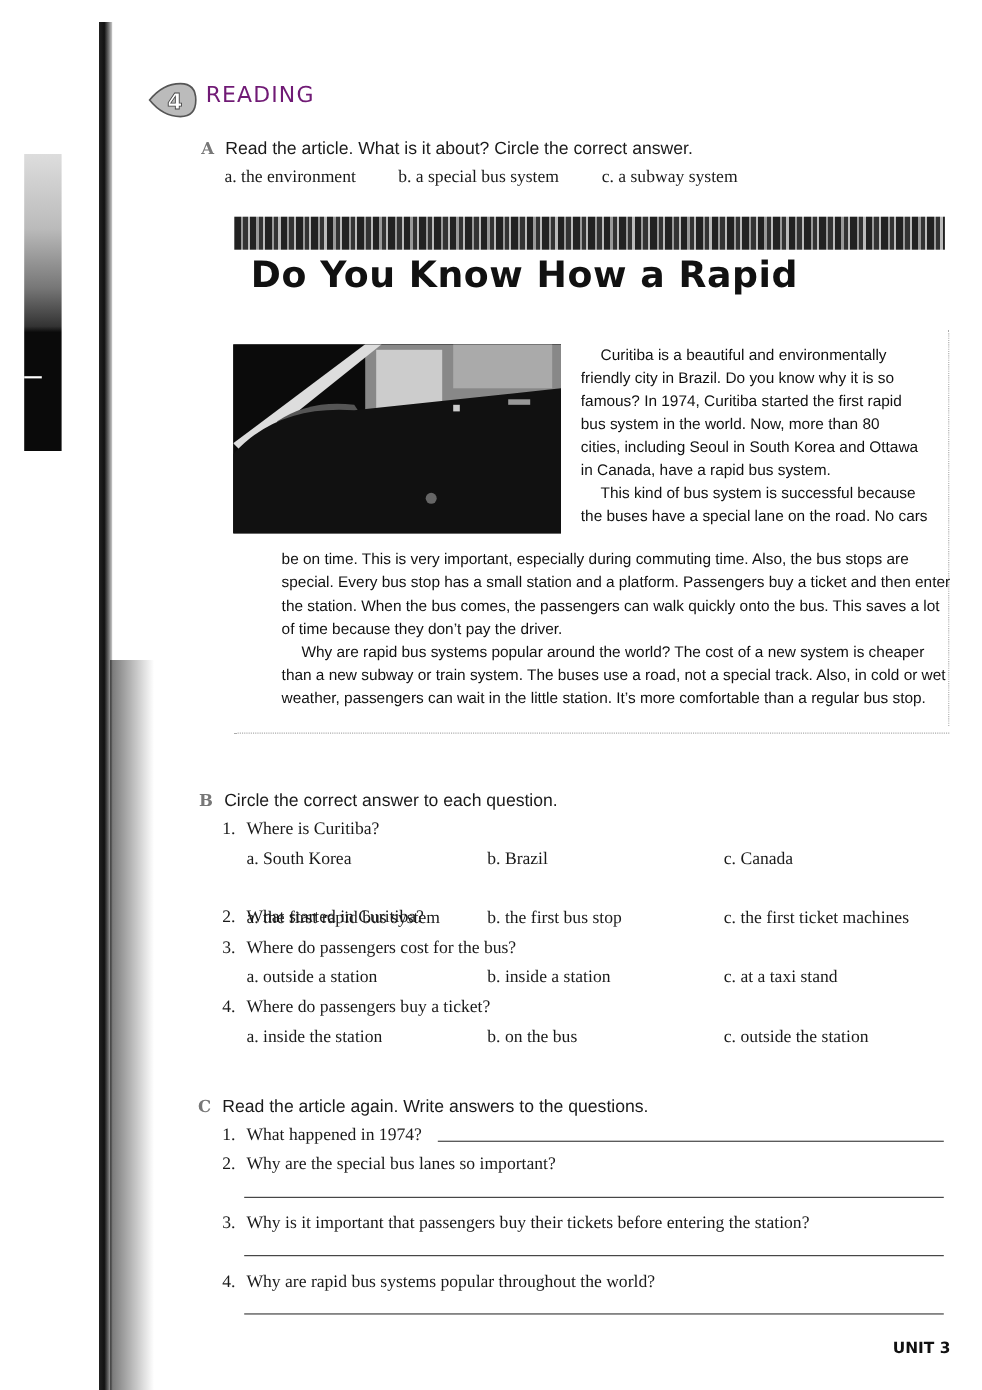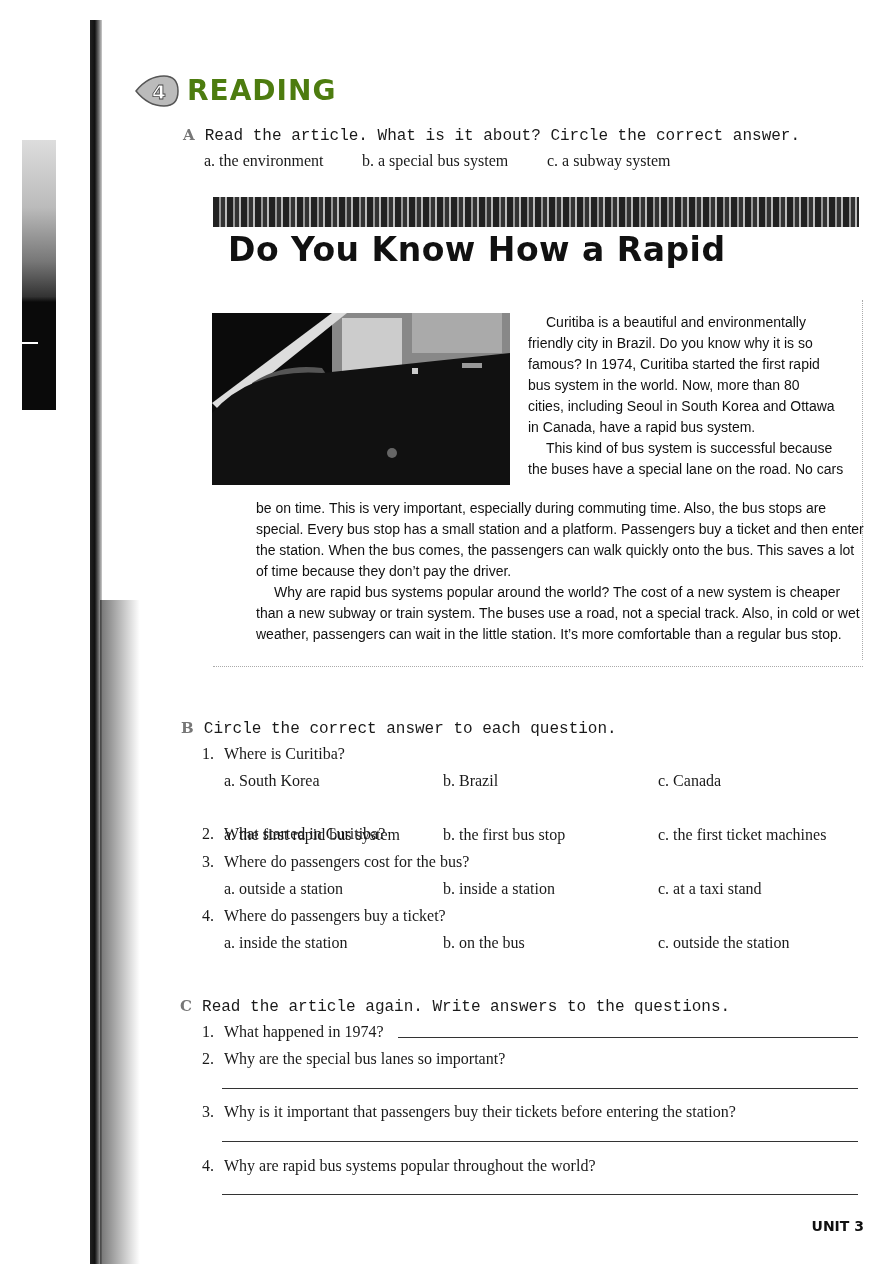--- a/index.html
+++ b/index.html
@@ -5,24 +5,24 @@
   html, body { margin:0; padding:0; }
   body { width:893px; height:1264px; background:#fff; position:relative; overflow:hidden; font-family:"DejaVu Serif", serif; color:#1a1a1a; }
   .abs { position:absolute; }
   
   .spine { left:90px; top:20px; width:12px; height:1244px; background:linear-gradient(to right,#222 0,#111 40%,#666 70%,#ccc 100%); }
   .spine-shadow { left:100px; top:600px; width:40px; height:664px; background:linear-gradient(to right,rgba(0,0,0,0.55),rgba(0,0,0,0)); }
   .thumb { left:22px; top:140px; width:34px; height:270px; background:linear-gradient(to bottom,#ddd 0,#bbb 25%,#777 45%,#333 58%,#0a0a0a 60%,#0a0a0a 100%); }
   .thumb-mark { left:22px; top:342px; width:16px; height:2px; background:#fff; }
 
   .section-badge { left:134px; top:74px; width:46px; height:34px; }
-  .reading-title { left:187px; top:74px; font-family:"DejaVu Sans", sans-serif; font-weight:bold; font-size:28px; letter-spacing:1px; color:#4d7c0f; }
+  .reading-title { left:187px; top:74px; font-family:"DejaVu Sans", sans-serif; font-weight:normal; font-size:20px; letter-spacing:1px; color:#701a75; }
 
   .letter { font-family:"DejaVu Serif", serif; font-size:15px; color:#777; font-weight:bold; }
-  .instr { font-size:14px; font-family:Liberation Mono, monospace; font-size:16px; }
+  .instr { font-size:14px; font-family:Liberation Sans, sans-serif; font-size:16px; }
   .opt { font-family:"Liberation Serif", serif; font-size:16px; }
 
   .header-bar { left:213px; top:197px; width:646px; height:30px;
     background:repeating-linear-gradient(90deg,#222 0 6px,#999 6px 8px,#333 8px 12px,#bbb 12px 14px); }
   .article-title { left:228px; top:230px; font-family:"DejaVu Sans", sans-serif; font-weight:bold; font-size:33px; line-height:40px; color:#111; letter-spacing:0.5px; }
 
   .photo { left:212px; top:313px; width:298px; height:172px; background:#0b0b0b; overflow:hidden; }
   .photo svg { width:100%; height:100%; }
 
   .art-right { left:528px; top:312px; width:320px; font-family:"Liberation Sans", sans-serif; font-size:14px; line-height:21px; color:#111; }

